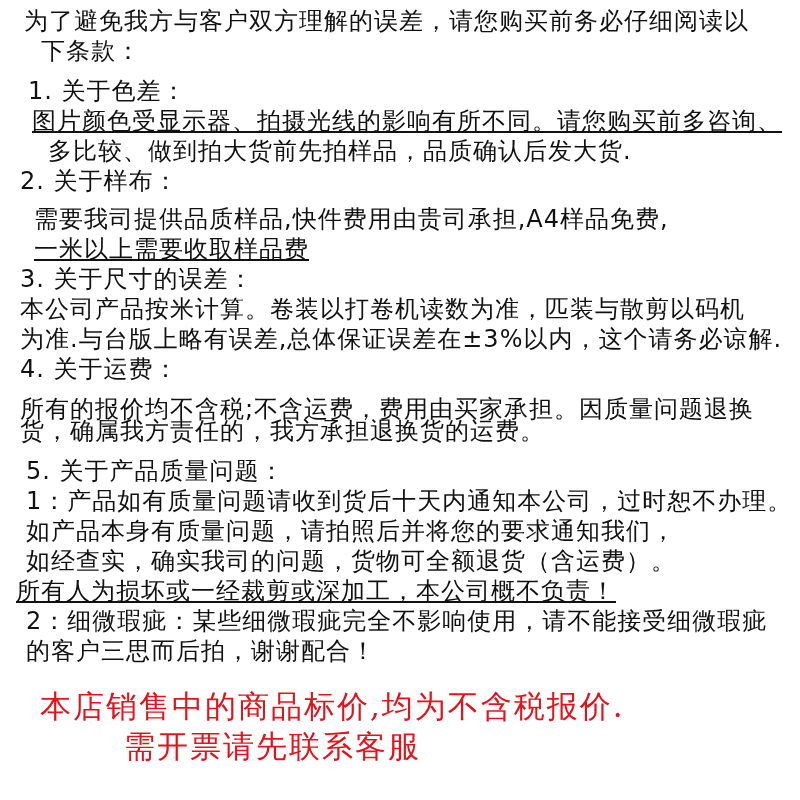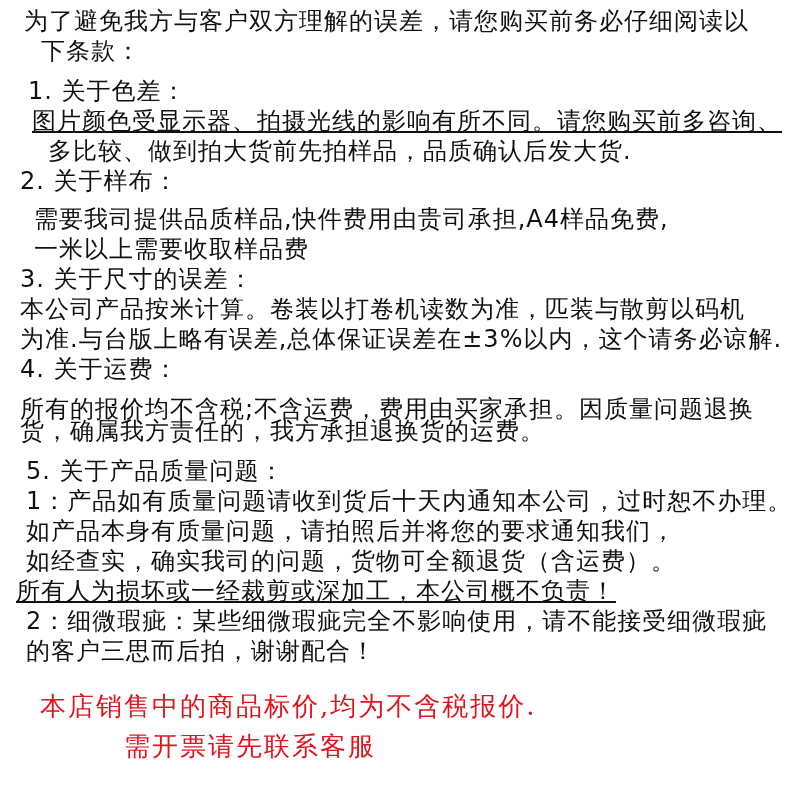--- a/index.html
+++ b/index.html
@@ -19,41 +19,41 @@
       position: absolute;
       left: 0;
       white-space: nowrap;
       font-size: 24px;
       line-height: 26px;
       letter-spacing: 1px;
     }
     .notice {
       position: absolute;
       white-space: nowrap;
-      font-size: 26px;
+      font-size: 31px;
       line-height: 40px;
       letter-spacing: 2px;
       color: #e0141e;
       font-family: "DejaVu Serif", serif;
     }
   </style>
 </head>
 <body>
 
 <div>
   <div class="line" style="top:8px;left:24px;">为了避免我方与客户双方理解的误差，请您购买前务必仔细阅读以</div>
   <div class="line" style="top:38px;left:8px;margin-left:33px;">下条款：</div>
 
   <div class="line" style="top:78px;left:28px;">1. 关于色差：</div>
   <div class="line" style="top:108px;left:32px;text-decoration:underline;">图片颜色受显示器、拍摄光线的影响有所不同。请您购买前多咨询、</div>
   <div class="line" style="top:138px;left:32px;margin-left:16px;">多比较、做到拍大货前先拍样品，品质确认后发大货.</div>
 
   <div class="line" style="top:168px;left:20px;">2. 关于样布：</div>
   <div class="line" style="top:206px;left:34px;">需要我司提供品质样品,快件费用由贵司承担,A4样品免费,</div>
-  <div class="line" style="top:236px;left:34px;">一米以上需要收取样品费</div>
+  <div class="line" style="top:236px;left:34px;text-decoration:underline;">一米以上需要收取样品费</div>
 
   <div class="line" style="top:266px;left:20px;">3. 关于尺寸的误差：</div>
   <div class="line" style="top:296px;left:20px;">本公司产品按米计算。卷装以打卷机读数为准，匹装与散剪以码机</div>
   <div class="line" style="top:326px;left:20px;">为准.与台版上略有误差,总体保证误差在±3%以内，这个请务必谅解.</div>
 
   <div class="line" style="top:356px;left:20px;">4. 关于运费：</div>
   <div class="line" style="top:388px;left:20px;margin-top:8px;">所有的报价均不含税;不含运费，费用由买家承担。因质量问题退换</div>
   <div class="line" style="top:418px;left:20px;">货，确属我方责任的，我方承担退换货的运费。</div>
 
   <div class="line" style="top:458px;left:26px;">5. 关于产品质量问题：</div>

